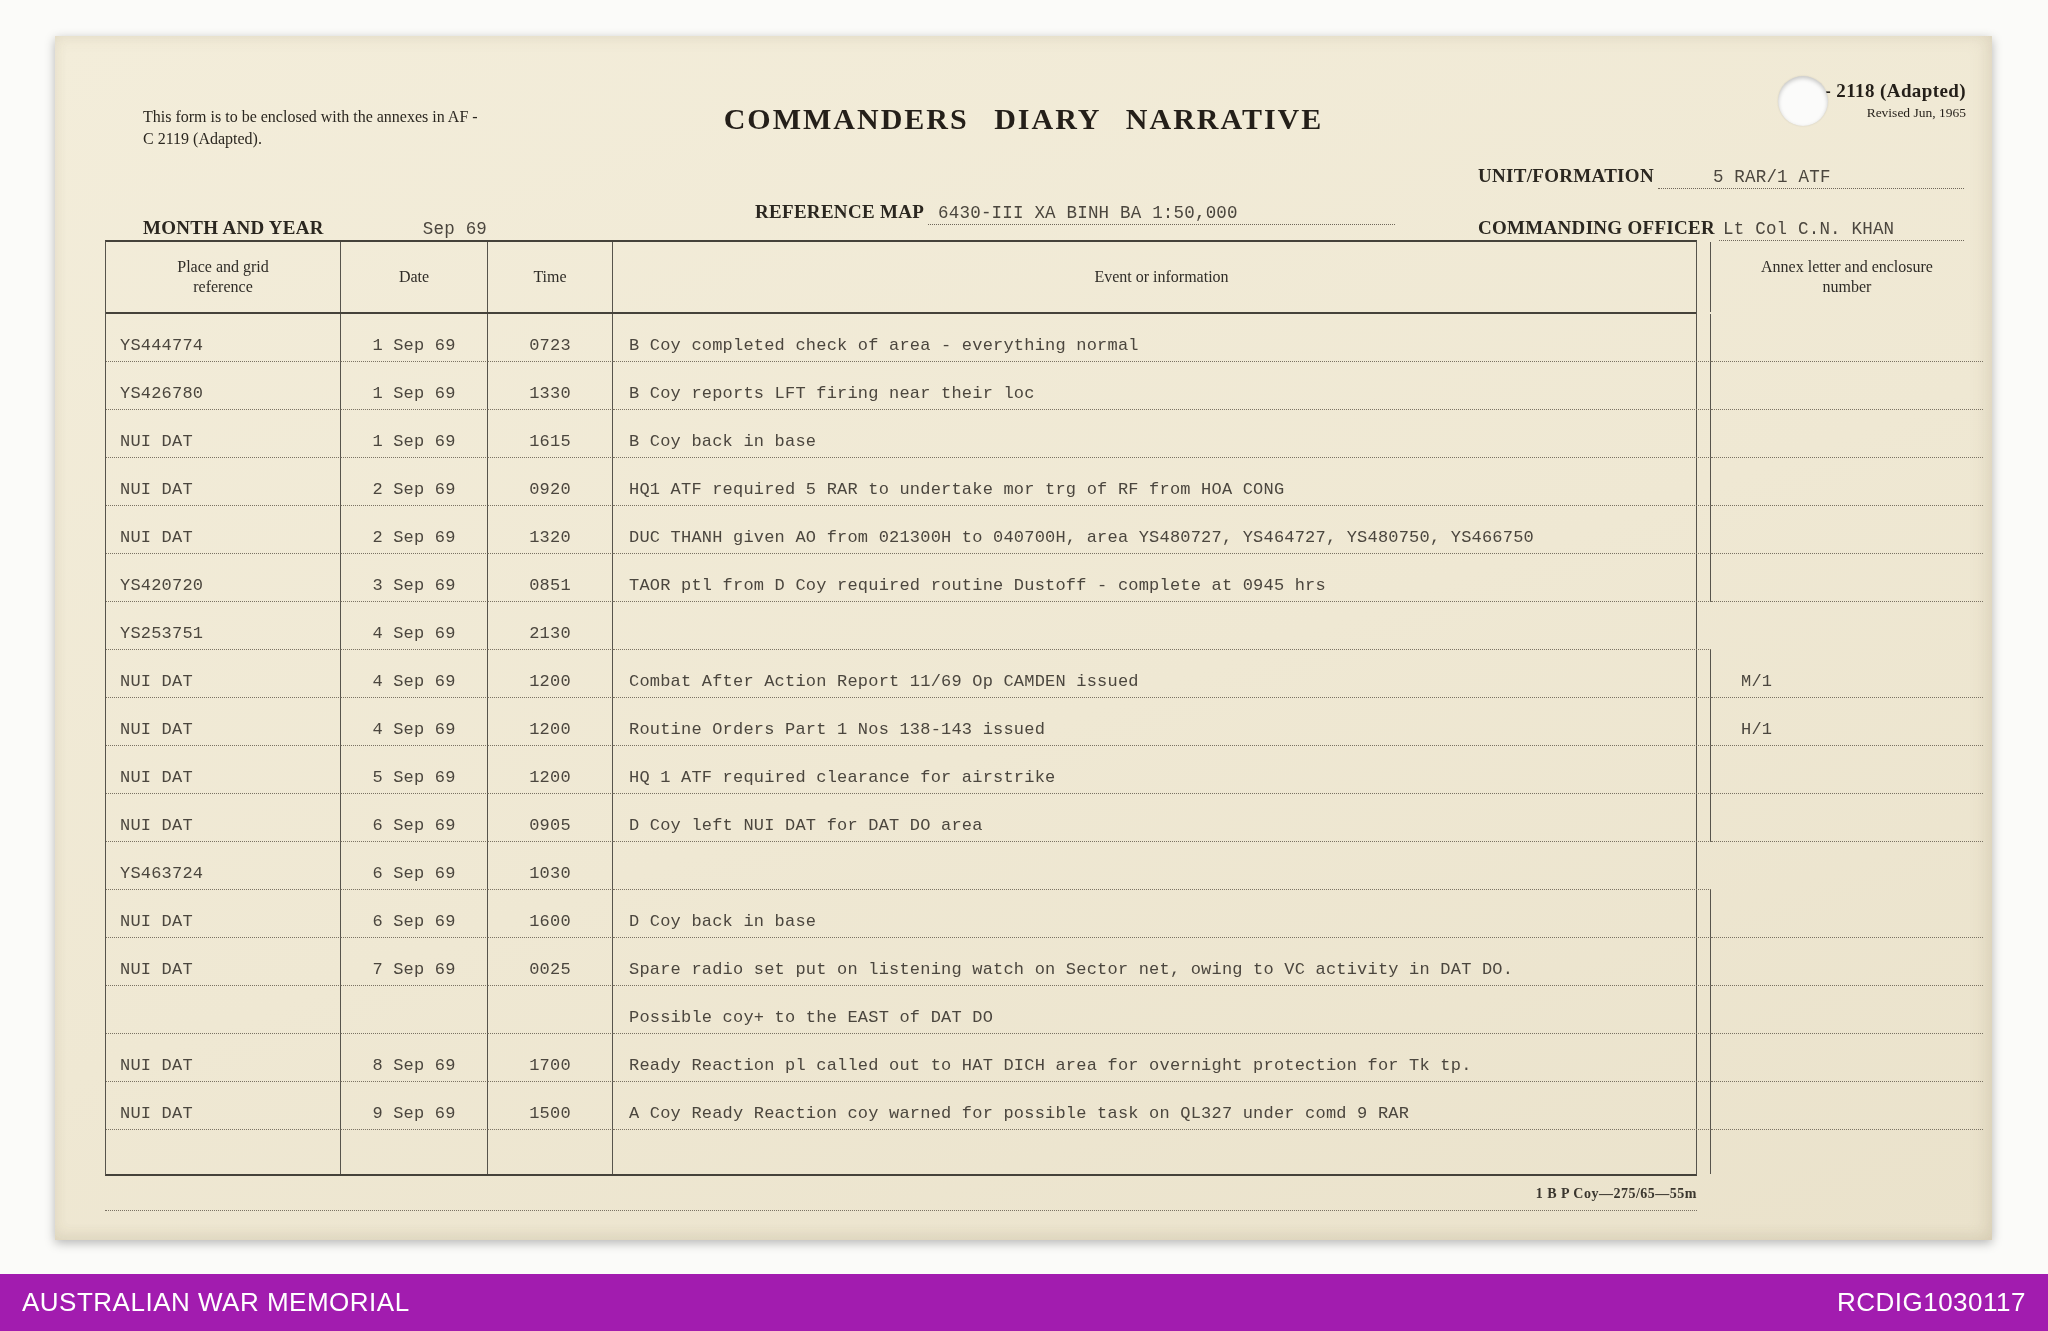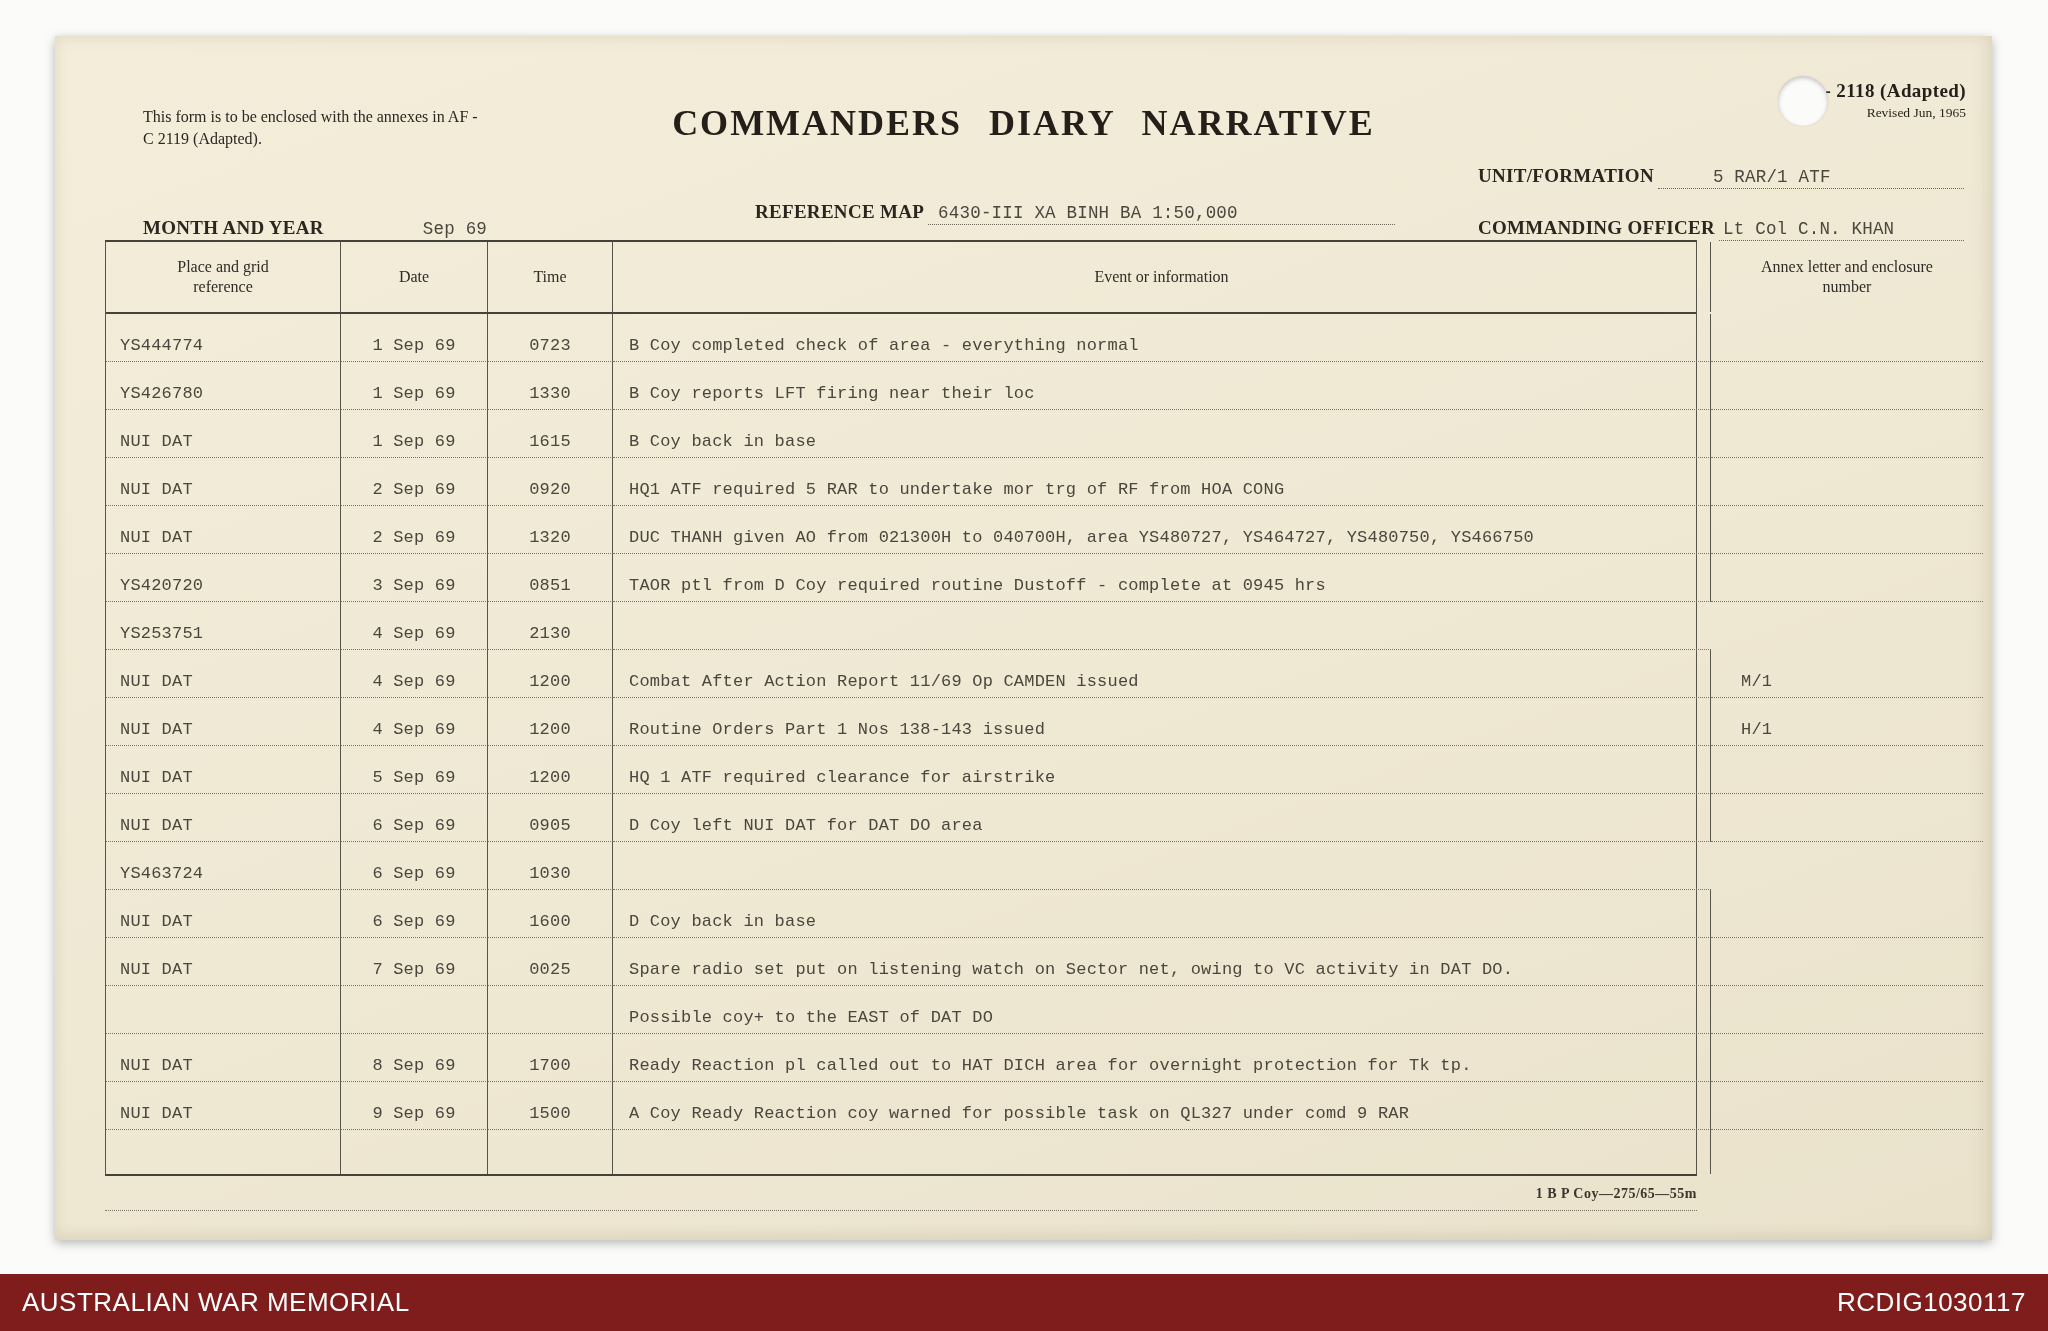--- a/index.html
+++ b/index.html
@@ -12,21 +12,21 @@
     position:absolute; left:55px; top:36px; width:1937px; height:1204px;
     background:linear-gradient(160deg,#f3edda 0%,#efe8d3 55%,#eae2cb 100%);
     box-shadow:0 3px 10px rgba(0,0,0,0.28), inset -6px 0 18px rgba(120,100,70,0.10), inset 0 -4px 14px rgba(120,100,70,0.08);
   }
 
   
   .note { position:absolute; left:88px; top:70px; width:338px;
     font:16px/1.4 "Liberation Serif","DejaVu Serif",serif; color:#2b2720; }
 
   .title { position:absolute; left:0; top:66px; width:100%; text-align:center;
-    font-weight:700; font-size:36px; letter-spacing:2px; word-spacing:16px; color:#241f19; }
+    font-weight:700; font-size:30px; letter-spacing:2px; word-spacing:16px; color:#241f19; }
 
   .formno { position:absolute; right:26px; top:44px; text-align:right; color:#241f19; }
   .formno .l1 { font-weight:700; font-size:19px; letter-spacing:0.4px; }
   .formno .l2 { font-size:13.5px; margin-top:3px; }
 
   .punch-hole { position:absolute; left:1723px; top:40px; width:50px; height:50px; border-radius:50%;
     background:#fbfbfa; box-shadow:inset 0 2px 4px rgba(0,0,0,0.22), 0 0 2px rgba(0,0,0,0.12); }
 
   .field { position:absolute; display:flex; align-items:baseline;margin-top:11px; }
   .flabel { font-weight:700; font-size:19px; color:#2b2720; letter-spacing:0.3px; white-space:nowrap; }
@@ -64,21 +64,21 @@
   .c-event .typed { padding-left:16px; }
   .c-annex .typed { padding-left:30px; }
 
   .filler { height:44px; }
   .filler .tcell { border-bottom:none; }
 
   .footer-note { text-align:right; margin-top:10px; font-weight:700; font-size:14px; color:#3a362e; letter-spacing:0.5px; }
   .end-rule { border-bottom:1.5px dotted #7a7263; margin-top:8px; }
 
   
-  .bottom-bar { position:absolute; left:0; bottom:0; width:100%; height:57px; background:#7f1d1d;
+  .bottom-bar { position:absolute; left:0; bottom:0; width:100%; height:57px; background:#a21caf;
     display:flex; align-items:center; justify-content:space-between; padding:0 22px;
     font:26px "Liberation Sans",sans-serif; color:#ffffff; letter-spacing:0.5px; }
 </style>
 </head>
 <body>
 
 <div class="stage">
 
   <div class="paper">
 

